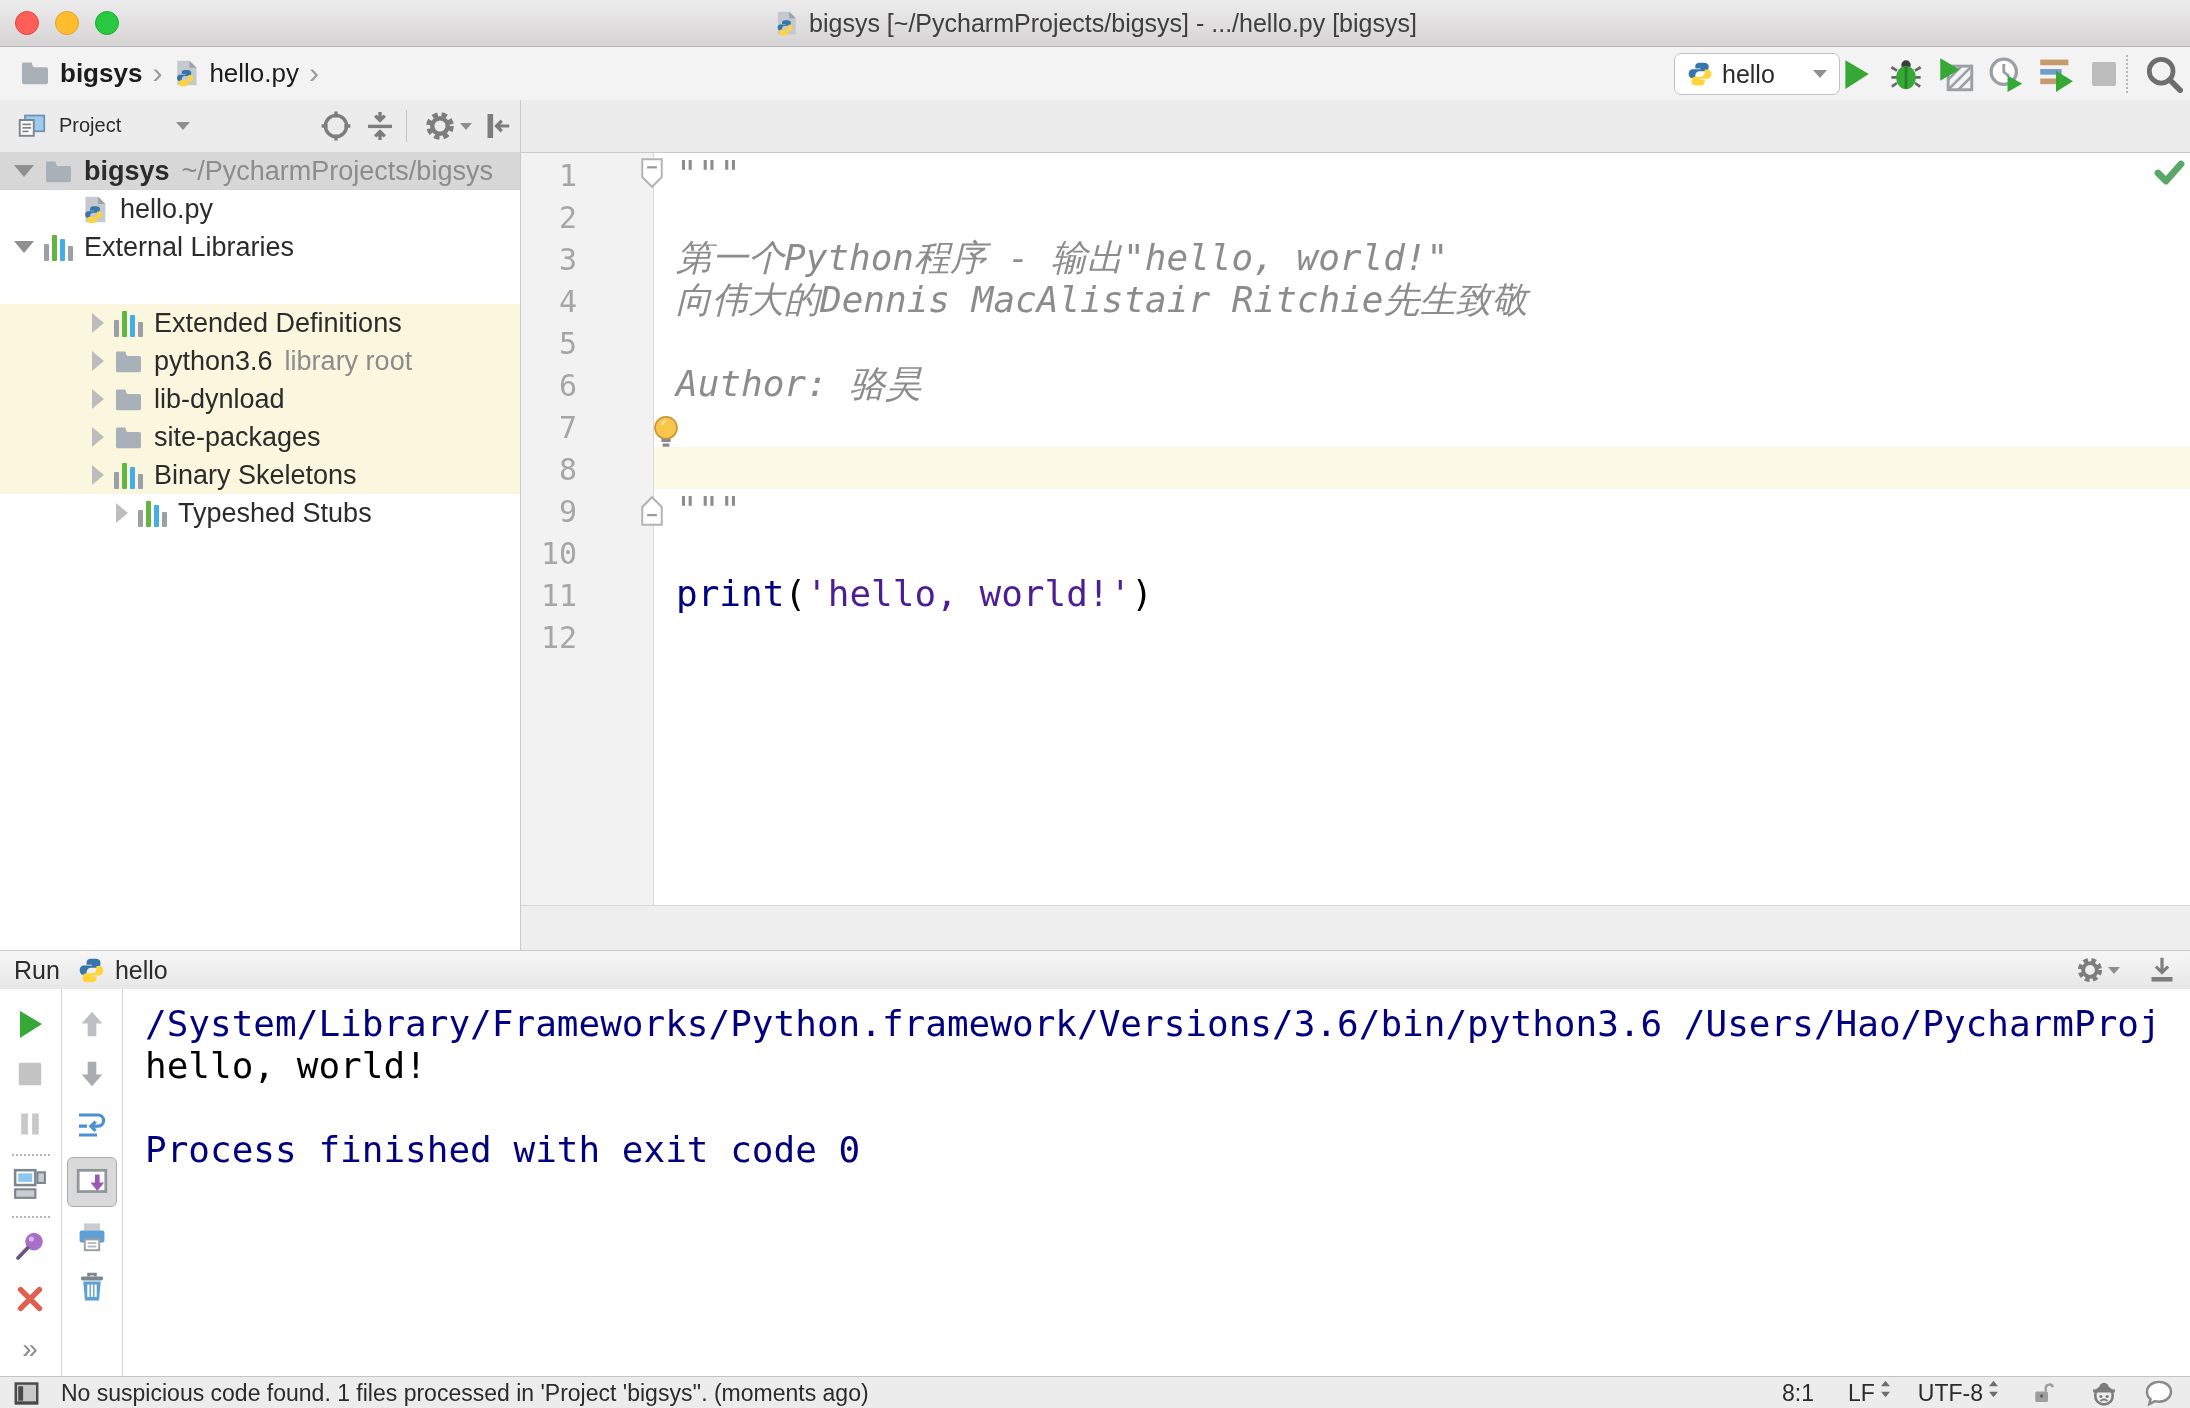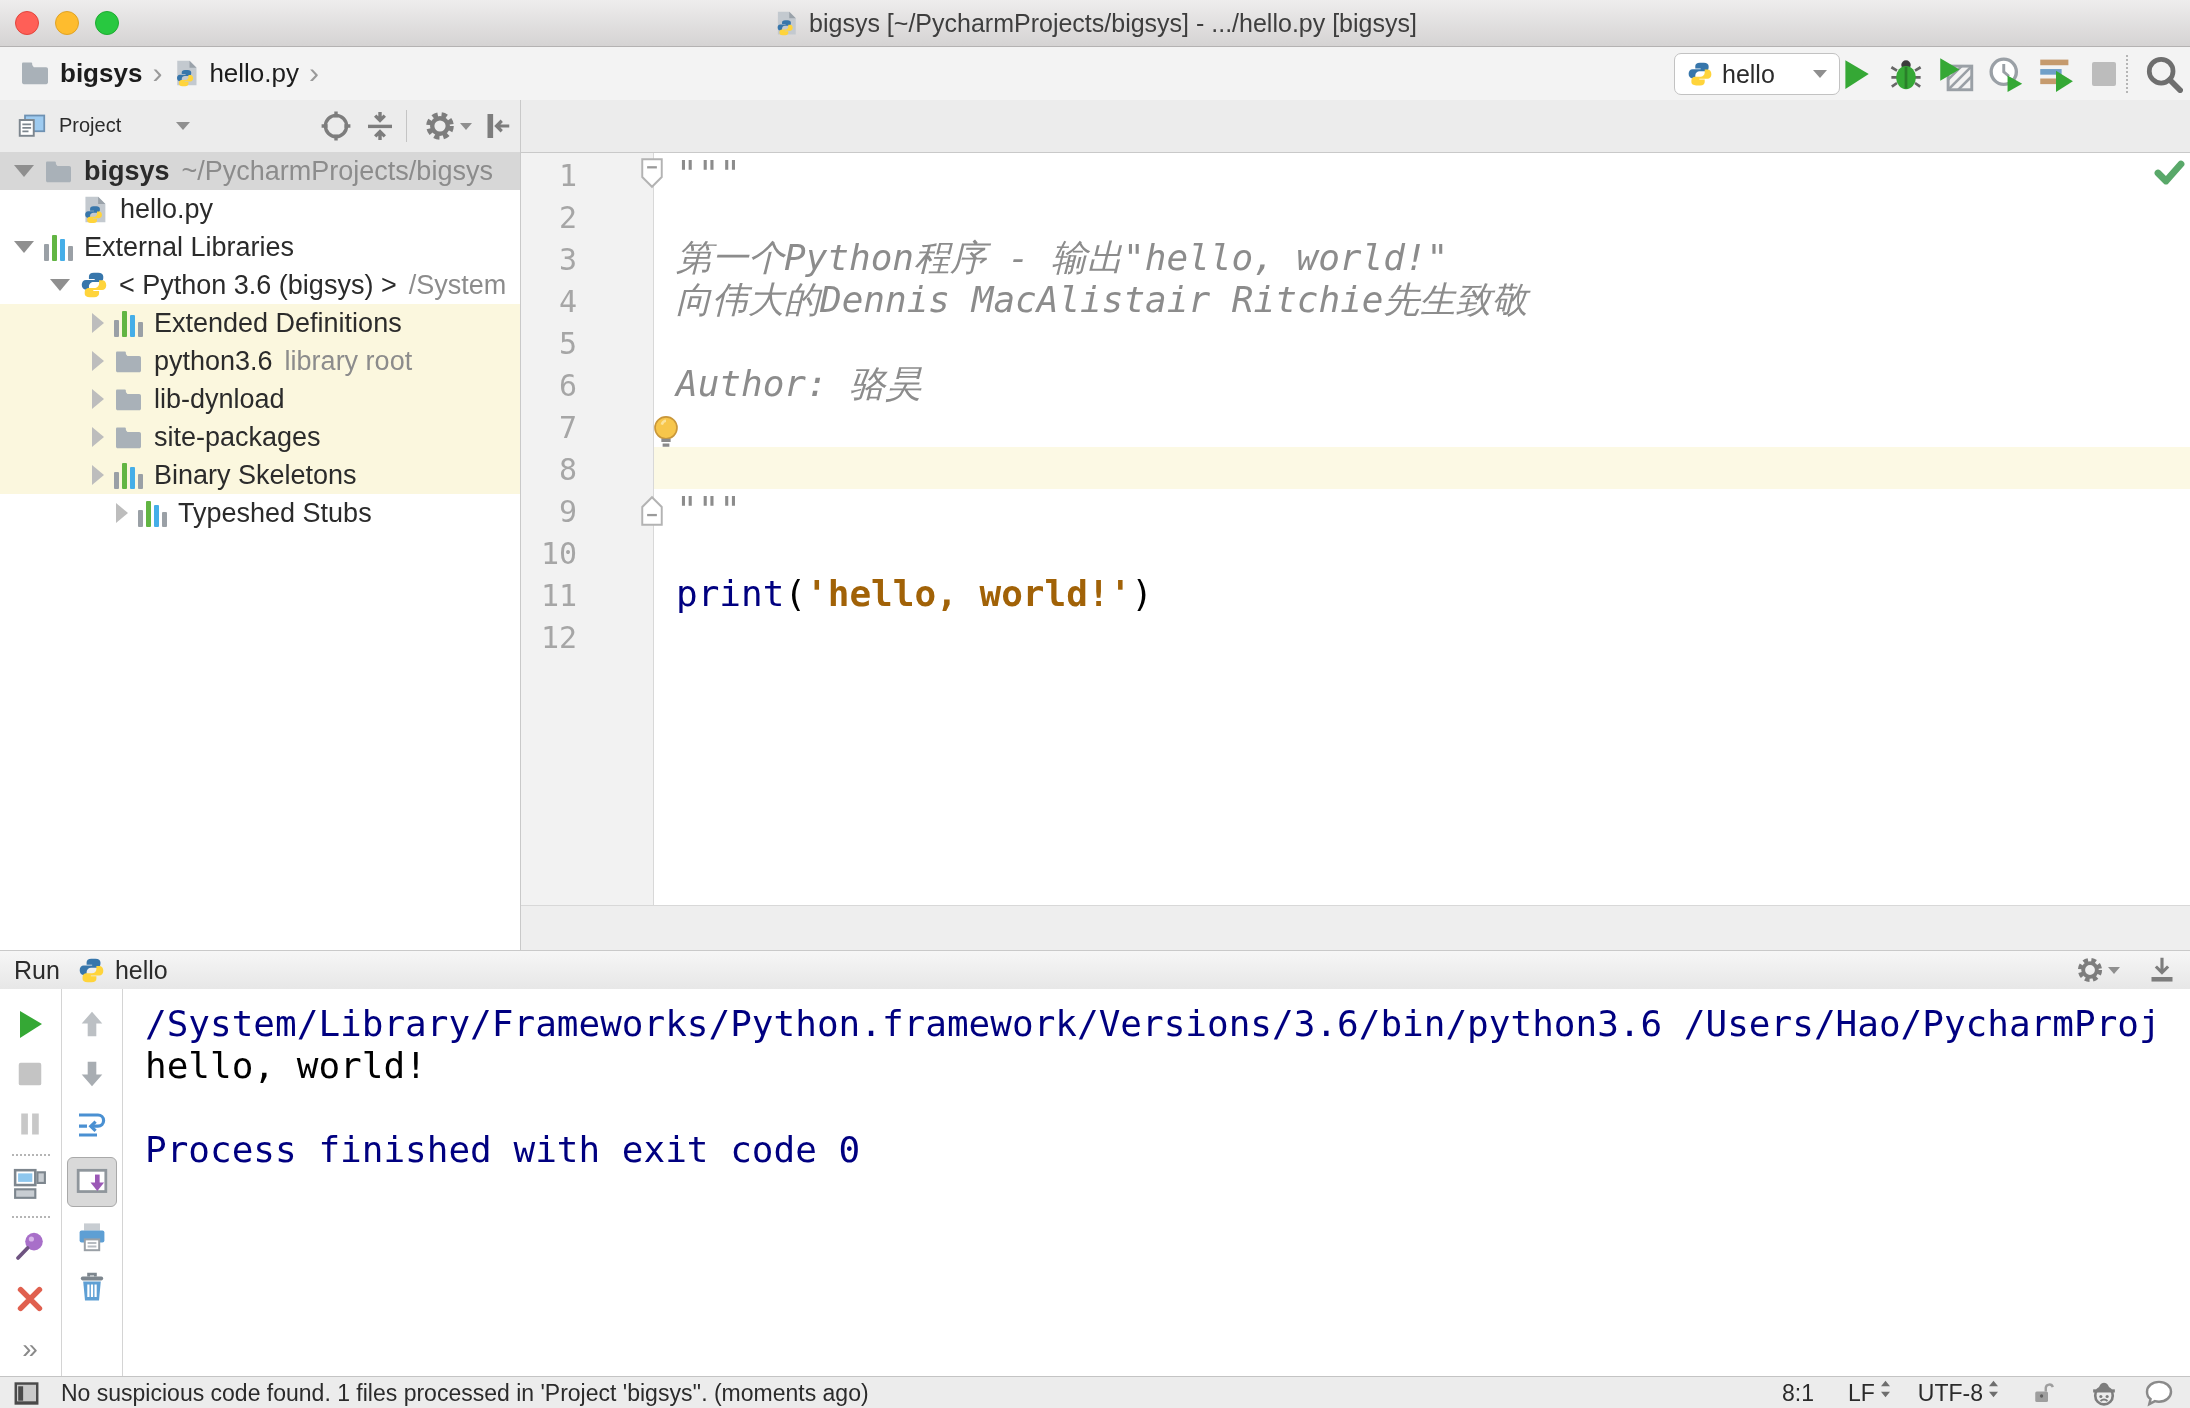--- a/index.html
+++ b/index.html
@@ -276,31 +276,20 @@
   </div>
   <div class="trow" style="top:76px;padding-left:14px">
     <span class="arr-d aw"></span>
     <span class="ico libicon">
         <i style="height:17px;background:#9aa0a6"></i>
         <i style="height:26px;background:#62b543"></i>
         <i style="height:22px;background:#45aee8"></i>
         <i style="height:15px;background:#9aa0a6"></i>
       </span>
     <span>External Libraries</span>
-  </div>
-  <div class="trow" style="top:114px;padding-left:50px">
-    <span class="arr-d aw"></span>
-    <span class="ico">
-        <svg width="28" height="28" viewBox="0 0 16 16">
-          <path fill="#3776ab" d="M7.9 1C6 1 5.1 1.9 5.1 3.1V4.6H8.4V5.1H3.4C2 5.1 1 6.2 1 7.9s1 2.8 2.4 2.8h1.7V8.9c0-1.5 1.2-2.6 2.7-2.6h3.3c1.2 0 2.2-1 2.2-2.2V3.1C13.3 1.9 12.2 1 10.4 1H7.9z"></path>
-          <path fill="#ffd43b" d="M8.1 15c1.9 0 2.8-.9 2.8-2.1v-1.5H7.6v-.5h5c1.4 0 2.4-1.1 2.4-2.8S14 5.3 12.6 5.3h-1.7v1.8c0 1.5-1.2 2.6-2.7 2.6H4.9c-1.2 0-2.2 1-2.2 2.2v1.2C2.7 14.1 3.8 15 5.6 15h2.5z"></path>
-        </svg>
-      </span>
-    <span>&lt; Python 3.6 (bigsys) &gt;</span>
-    <span class="tsuf">/System</span>
   </div>
   <div class="trow" style="top:152px;background:#fbf7de;padding-left:92px">
     <span class="arr-r aw"></span>
     <span class="ico libicon">
         <i style="height:17px;background:#9aa0a6"></i>
         <i style="height:26px;background:#62b543"></i>
         <i style="height:22px;background:#45aee8"></i>
         <i style="height:15px;background:#9aa0a6"></i>
       </span>
     <span>Extended Definitions</span>
@@ -385,21 +374,21 @@
           <path d="M5 12h6" stroke="#9a9a9a" stroke-width="1.4"></path>
         </svg>
     </span>
   </div>
 
   <div class="cline comment" style="top:0">"""</div>
   <div class="cline comment" style="top:84px">第一个Python程序 - 输出"hello, world!"</div>
   <div class="cline comment" style="top:126px">向伟大的Dennis MacAlistair Ritchie先生致敬</div>
   <div class="cline comment" style="top:210px">Author: 骆昊</div>
   <div class="cline comment" style="top:336px">"""</div>
-  <div class="cline" style="top:420px"><span class="navy">print</span><span style="color:#000">(</span><span style="color:#a16207;font-weight:bold">'hello, world!'</span><span style="color:#000">)</span></div>
+  <div class="cline" style="top:420px"><span class="navy">print</span><span style="color:#000">(</span><span style="color:#4c1d95;font-weight:normal">'hello, world!'</span><span style="color:#000">)</span></div>
 
   <span class="abs" style="left:128px;top:260px">
     <svg width="34" height="38" viewBox="0 0 16 18">
         <circle cx="8" cy="7" r="5.2" fill="#f7c64b" stroke="#c9973a" stroke-width=".8"></circle>
         <path d="M5.8 13h4.4M6.4 15.2h3.2" stroke="#8a8a8a" stroke-width="1.5"></path>
         <path d="M6 5.5c.4-1.2 1.2-1.8 2-1.8" stroke="#fbe29a" stroke-width="1.2" fill="none"></path>
       </svg>
   </span>
   <span class="abs" style="left:1632px;top:5px">
     <svg width="32" height="28" viewBox="0 0 16 14">

